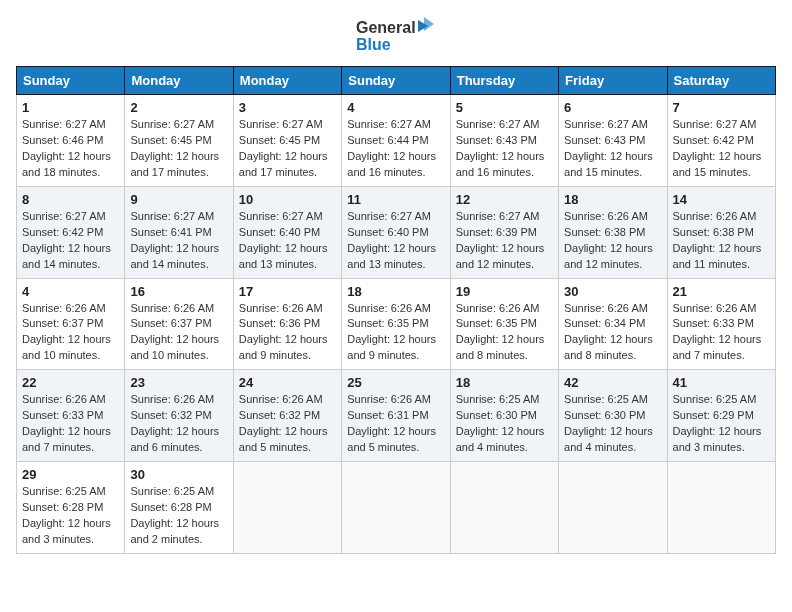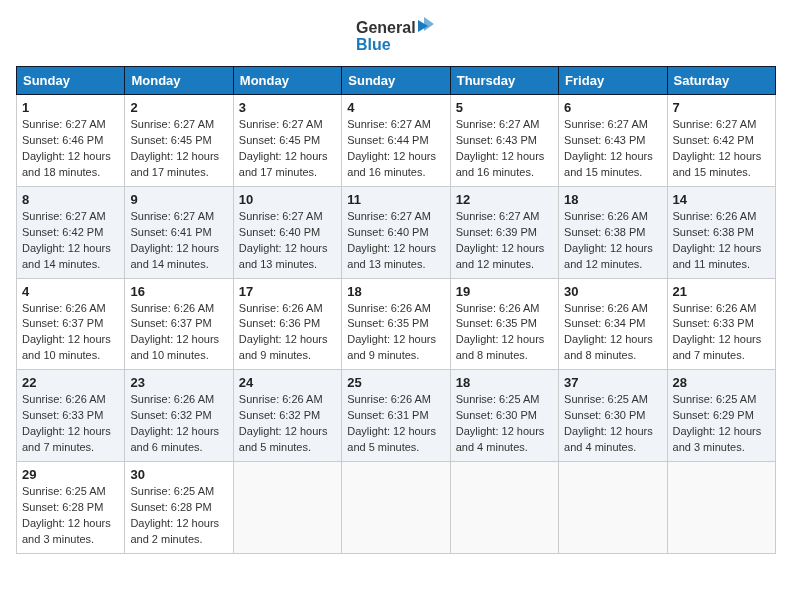--- a/index.html
+++ b/index.html
@@ -296,28 +296,28 @@
 and 5 minutes.</div>
           </td>
           <td>
             <span class="day-num">18</span>
             <div class="day-info" style="white-space: pre-line;">Sunrise: 6:25 AM
 Sunset: 6:30 PM
 Daylight: 12 hours
 and 4 minutes.</div>
           </td>
           <td>
-            <span class="day-num">37</span>
+            <span class="day-num">42</span>
             <div class="day-info" style="white-space: pre-line;">Sunrise: 6:25 AM
 Sunset: 6:30 PM
 Daylight: 12 hours
 and 4 minutes.</div>
           </td>
           <td>
-            <span class="day-num">28</span>
+            <span class="day-num">41</span>
             <div class="day-info" style="white-space: pre-line;">Sunrise: 6:25 AM
 Sunset: 6:29 PM
 Daylight: 12 hours
 and 3 minutes.</div>
           </td>
         </tr>
         <tr>
           <td>
             <span class="day-num">29</span>
             <div class="day-info" style="white-space: pre-line;">Sunrise: 6:25 AM

